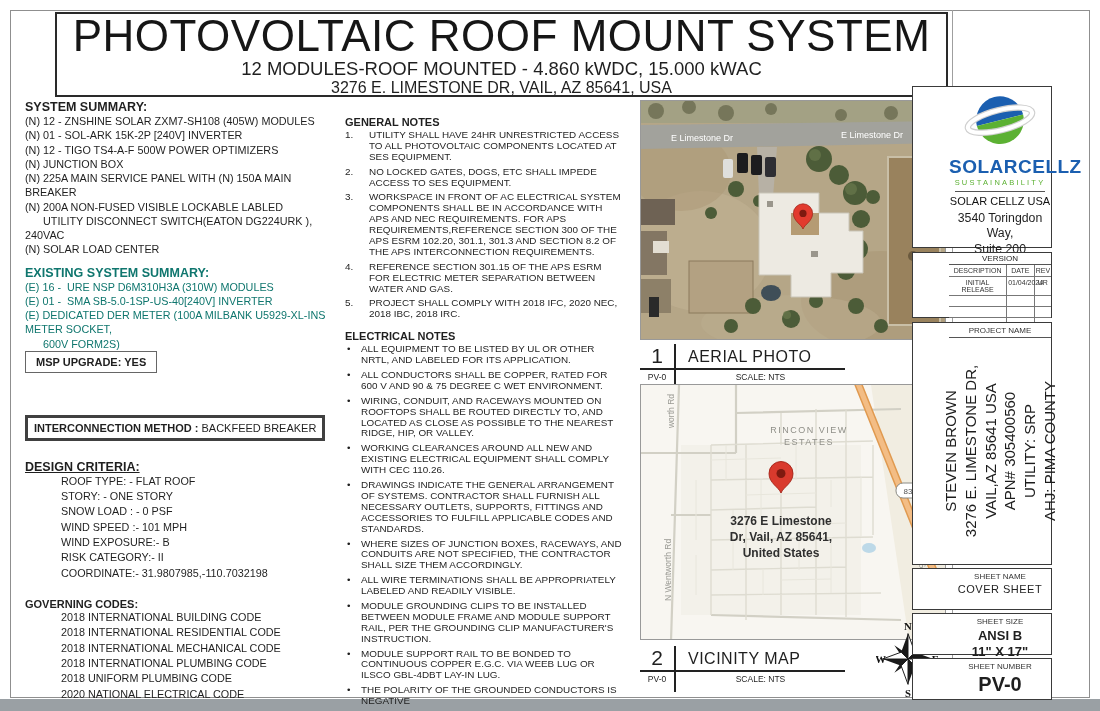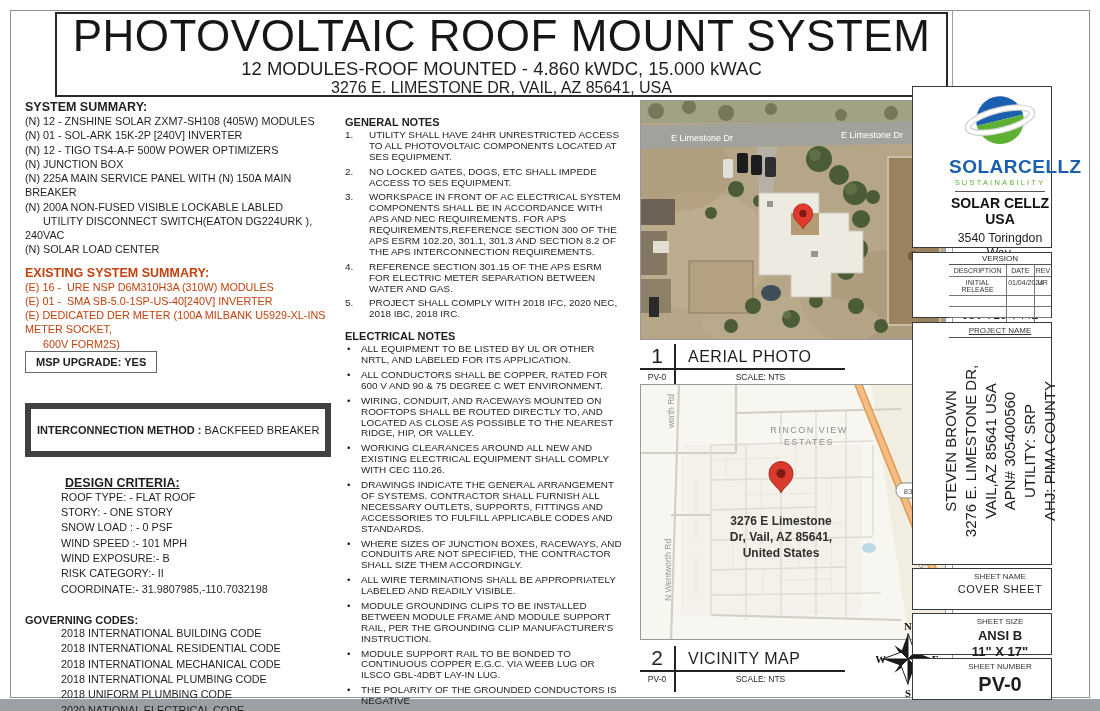--- a/index.html
+++ b/index.html
@@ -13,27 +13,27 @@
   
   .title-block { position:absolute; left:55px; top:12px; width:893px; height:85px;
     border:2px solid #2a2a2a; text-align:center; background:#fff; }
   .title-main { font-size:44px; line-height:44px; letter-spacing:.5px; color:#161616; }
   .title-sub { font-size:18.5px; line-height:21px; }
   .title-addr { font-size:16px; line-height:18px; }
 
   
   .col-left { position:absolute; left:25px; top:100px; width:315px; }
   .sec-head { font-size:12.5px; font-weight:bold; }
-  .sec-head.u { text-decoration:underline;margin-left:40px; }
+  .sec-head.u { text-decoration:underline; }
   .ss-item { font-size:10.8px; line-height:1.32; white-space:pre-wrap; }
-  .gray { color:#c2410c; }
+  .gray { color:#0f766e; }
   .existing { margin-top:9px; }
   .msp-box { display:inline-block; margin-top:0; border:1px solid #666; padding:4px 10px;
     font-size:11px; font-weight:bold; background:#fff; }
-  .ic-box { display:inline-block; margin-top:30px; border:6px solid #404040; padding:15px 6px;
+  .ic-box { display:inline-block; margin-top:42px; border:3px solid #404040; padding:4px 6px;
     font-size:11px; background:#fff; }
   .ic-box .lbl { font-weight:bold; }
   .design { margin-top:19px; }
   .dc-item { font-size:10.8px; line-height:1.42;padding-left:36px; }
   .codes { margin-top:17px; }
   .codes .sec-head { font-size:11px; }
 
   
   .col-mid { position:absolute; left:345px; top:116px; width:278px; }
   .notes-head { font-size:11px; font-weight:bold; margin-bottom:2px; }
@@ -56,33 +56,33 @@
   .fig-ref { width:36px; text-align:center; font-size:8.5px; padding:2px 0 8px 0; border-right:2px solid #222; }
   .fig-scale { flex:1; text-align:center; font-size:8.5px; padding-top:2px; }
   .compass { position:absolute; left:876px; top:618px; width:64px; height:82px; }
 
   
   .sb-box { position:absolute; left:912px; width:140px; border:1.5px solid #3a3a3a; background:#fff;padding-left:36px; }
   .sb-company { top:86px; height:162px; text-align:center; }
   .brand-name { font-size:19px; font-weight:bold; color:#1b5fb0; letter-spacing:.5px; margin-top:-3px; }
   .brand-tag { font-size:7.5px; color:#5cb133; letter-spacing:2.2px; }
   .brand-div { border-top:1px solid #555; margin:4px 6px 3px 6px; }
-  .company-name { font-size:14px; font-weight:bold; color:#111; }
+  .company-name { font-size:11px; font-weight:normal; color:#111; }
   .company-addr { font-size:12.3px; line-height:1.26; margin-top:4px; }
 
   .sb-version { top:252px; height:66px; font-size:7px; }
   .vt-title { text-align:center; font-size:8px; padding:1px 0; border-bottom:1px solid #555; }
   .vt-grid { display:grid; grid-template-columns:57% 27% 16%; }
   .vt-cell { border-right:1px solid #777; border-bottom:1px solid #777; text-align:center;
     padding:2px 1px; min-height:11px; color:#333; }
   .vt-cell:nth-child(3n) { border-right:none; }
 
   .sb-project { top:322px; height:243px; }
   .sb-label { font-size:8px; text-align:center; color:#333; padding:3px 0 2px 0; }
-  .sb-project .sb-label { border-bottom:1px solid #555;text-decoration:underline; }
+  .sb-project .sb-label { border-bottom:1px solid #555; }
   .project-body { position:relative; height:calc(100% - 16px); }
   .project-rotated { position:absolute; top:50%; left:50%; width:220px;
     transform:translate(-50%,-50%) rotate(-90deg); text-align:center;
     font-size:15px; line-height:1.32; color:#1c1c1c; white-space:nowrap; }
 
   .sb-name { top:568px; height:42px; text-align:center; }
   .sb-name-val { font-size:11px; font-weight:normal; letter-spacing:.5px; }
   .sb-size { top:613px; height:42px; text-align:center; }
   .sb-size-val { font-size:13px; font-weight:bold; line-height:1.25; }
   .sb-num { top:658px; height:42px; text-align:center; }

